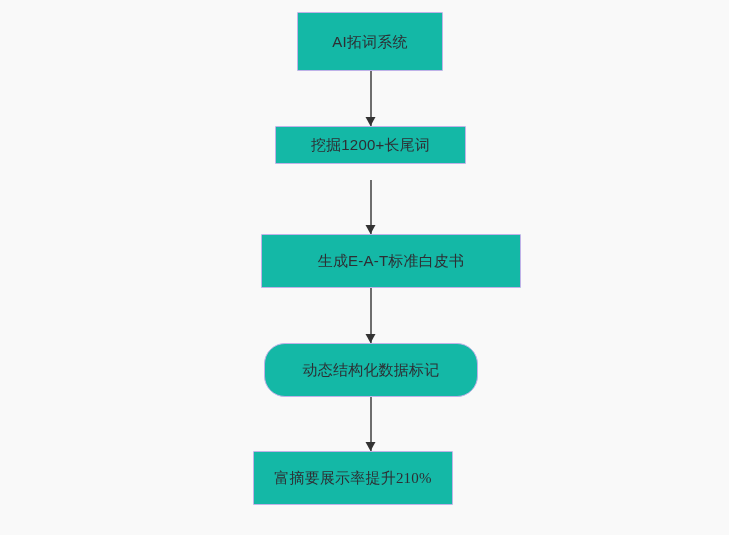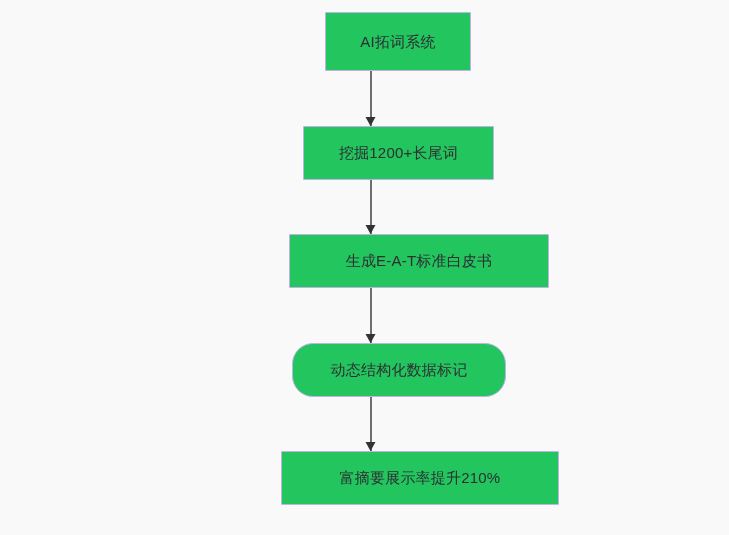--- a/index.html
+++ b/index.html
@@ -15,27 +15,26 @@
   }
   #flowchart-canvas {
     position: relative;
     width: 729px;
     height: 535px;
     background: #f9f9f9;
   }
   .node-box {
     position: absolute;
     box-sizing: border-box;
-    background: #22c55e;
+    background: #14b8a6;
     border: 1.6px solid #bfb2e8;
     border-radius: 1px;
     display: flex;
     align-items: center;
     justify-content: center;
-    margin-left: 28px;
   }
   .node-label {
     font-size: 15px;
     line-height: 1.2;
     color: #2e2e33;
     letter-spacing: 0.2px;
     white-space: nowrap;
     text-align: center;
   }
   .connector {
@@ -83,29 +82,29 @@
 
   <div class="connector" style="left:371px; top:397px; height:54px;">
     <div class="connector-line" style="height:54px;"></div>
     <div class="connector-arrow" style="top:45px;"></div>
   </div>
 
   <div class="node-box" style="left:297px; top:12px; width:146px; height:59px;">
     <span class="node-label">AI拓词系统</span>
   </div>
 
-  <div class="node-box" style="left:275px; top:126px; width:191px; height:54px;">
+  <div class="node-box" style="left:275px; top:126px; width:191px; height:38px;">
     <span class="node-label">挖掘1200+长尾词</span>
   </div>
 
   <div class="node-box" style="left:261px; top:234px; width:260px; height:54px;">
     <span class="node-label">生成E-A-T标准白皮书</span>
   </div>
 
   <div class="node-box" style="left:264px; top:343px; width:214px; height:54px;border-radius:21px;">
     <span class="node-label">动态结构化数据标记</span>
   </div>
 
-  <div class="node-box" style="left:253px; top:451px; width:278px; height:54px;">
+  <div class="node-box" style="left:253px; top:451px; width:200px; height:54px;font-family:Liberation Serif, serif;">
     <span class="node-label">富摘要展示率提升210%</span>
   </div>
 
 </div>
 
 </body></html>

